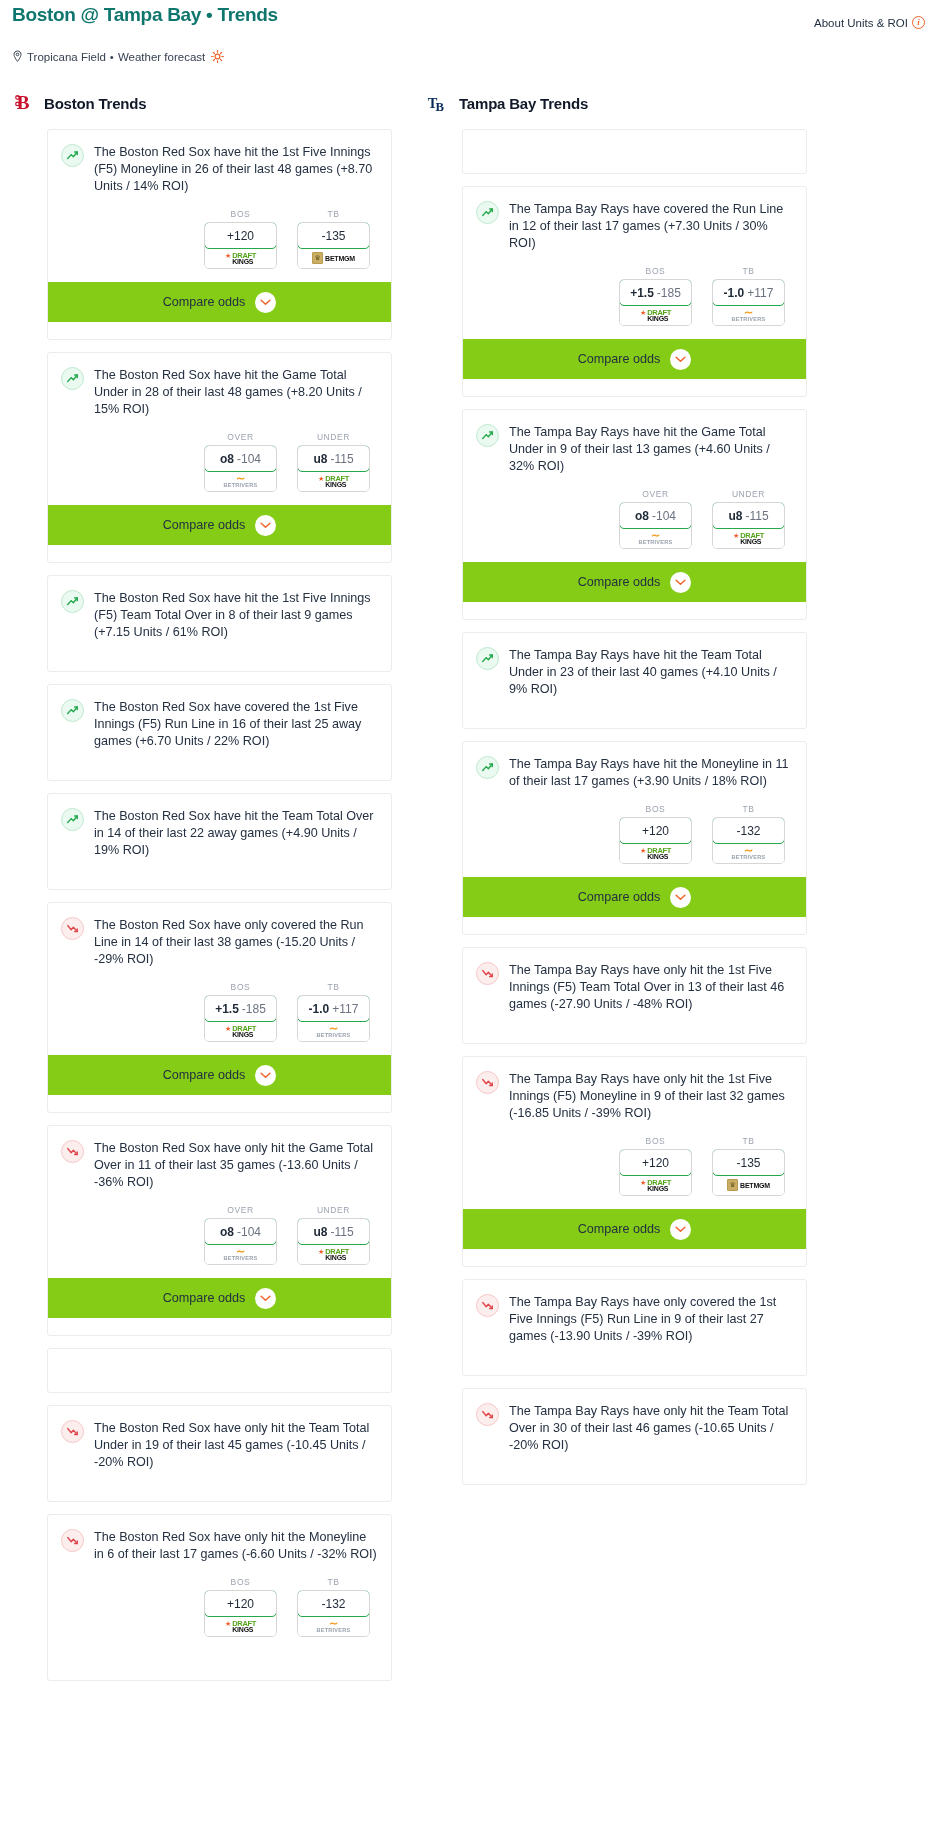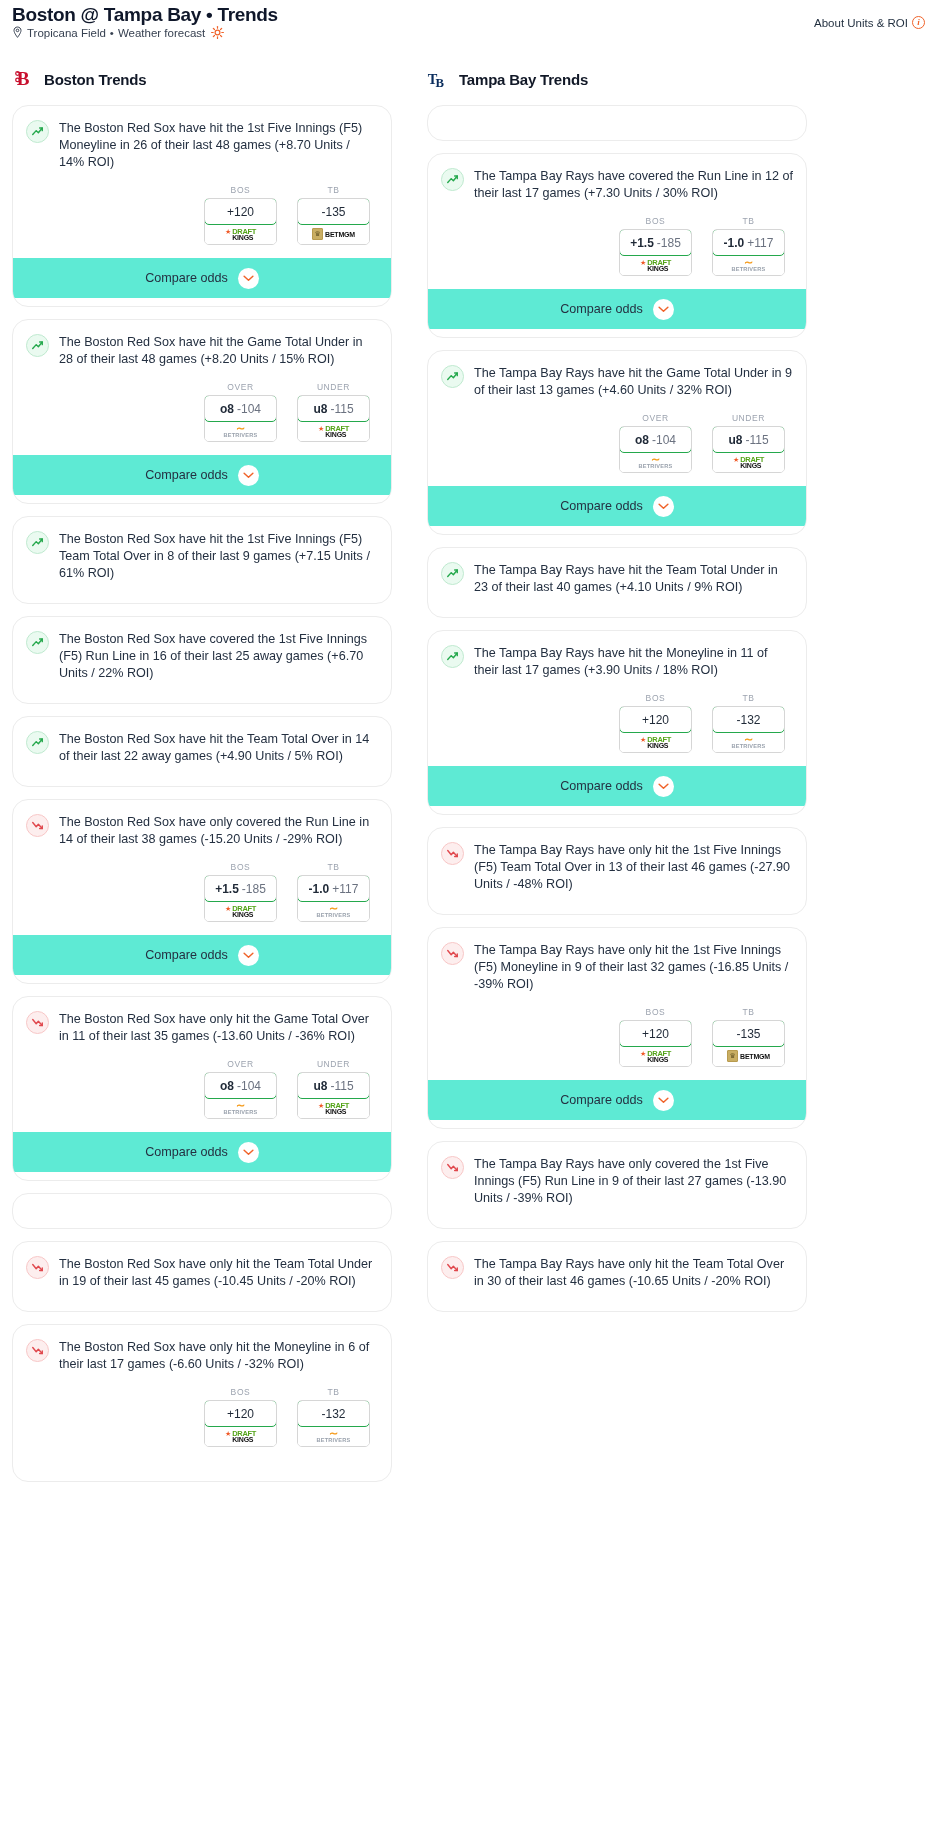--- a/index.html
+++ b/index.html
@@ -14,21 +14,21 @@
 
   
   .page-header {
     position: relative;
     padding: 4px 12px 0 12px;
   }
   .page-title {
     font-size: 19px;
     font-weight: bold;
     letter-spacing: -0.3px;
-    color: #0f172a;
+    color: #0f766e;
     line-height: 22px;
   }
   .about-link {
     position: absolute;
     top: 16px;
     right: 12px;
     font-size: 11.5px;
     color: #1f2d3d;
     display: flex;
     align-items: center;
@@ -44,21 +44,21 @@
     font-weight: bold;
     font-style: italic;
     display: flex; align-items: center; justify-content: center;
     line-height: 1;
     font-family: "Liberation Serif", serif;
   }
   .venue-row {
     display: flex;
     align-items: center;
     gap: 4px;
-    margin-top: 0;
+    margin-top: 24px;
     font-size: 11.5px;
     color: #374151;
   }
   .pin-icon { width: 11px; height: 13px; flex: none; }
   .venue-text { white-space: nowrap; }
   .weather-link { color: #374151; cursor: pointer; }
   .sun-icon { width: 13px; height: 13px; margin-left: 2px; }
 
   
   .columns {
@@ -81,25 +81,26 @@
   .col-title {
     font-size: 15px;
     font-weight: bold;
     color: #111827;
     letter-spacing: -0.2px;
   }
 
   
   .trend-card {
     border: 1px solid #ececec;
-    border-radius: 16px;
+    border-radius: 3px;
     background: #fff;
     margin-bottom: 12px;
-    padding: 13px 13px 8px 13px;
+    padding: 13px 13px 17px 13px;
     overflow: hidden;
+    margin-left: 35px;
   }
   .trend-top {
     display: flex;
     gap: 10px;
     align-items: flex-start;
   }
   .trend-icon {
     width: 23px; height: 23px;
     border-radius: 50%;
     flex: none;
@@ -176,21 +177,21 @@
   .logo-mgm { display:flex; align-items:center; gap:2px; }
   .logo-mgm .lion {
     width:11px; height:12px; border:1px solid #b89b4e; background:#c9ae63;
     font-size:7px; color:#6b5a28; display:flex; align-items:center; justify-content:center; border-radius:1px;
   }
   .logo-mgm .mgmtxt { font-size:7px; font-weight:bold; color:#111; letter-spacing:-0.2px; }
 
   
   .compare-bar {
     margin: 13px -13px 0 -13px;
-    background: #5eead4;
+    background: #84cc16;
     height: 40px;
     display: flex;
     align-items: center;
     justify-content: center;
     gap: 10px;
     cursor: pointer;
   }
   .compare-label { font-size: 12.6px; color: #243041; }
   .chev-btn {
     width: 21px; height: 21px;
@@ -382,21 +383,21 @@
         <div class="card-pad-bottom"></div>
       </div>
       <div class="trend-card">
         <div class="trend-top">
           <span class="trend-icon up">
             <svg viewBox="0 0 17 15" width="15" height="13">
               <path d="M3 11 L7 6.5 L9.5 9 L14 3.5" fill="none" stroke="#24a84c" stroke-width="1.6" stroke-linecap="round" stroke-linejoin="round"></path>
               <path d="M11 3.5 L14 3.5 L14 6.5" fill="none" stroke="#24a84c" stroke-width="1.6" stroke-linecap="round" stroke-linejoin="round"></path>
             </svg>
           </span>
-          <span class="trend-text">The Boston Red Sox have hit the Team Total Over in 14 of their last 22 away games (+4.90 Units / 5% ROI)</span>
+          <span class="trend-text">The Boston Red Sox have hit the Team Total Over in 14 of their last 22 away games (+4.90 Units / 19% ROI)</span>
         </div>
         <div class="card-pad-bottom"></div>
       </div>
       <div class="trend-card">
         <div class="trend-top">
           <span class="trend-icon down">
             <svg viewBox="0 0 17 15" width="15" height="13">
               <path d="M3 4 L7 9 L9.5 6 L14 11" fill="none" stroke="#e0484d" stroke-width="1.6" stroke-linecap="round" stroke-linejoin="round"></path>
               <path d="M11 11 L14 11 L14 8" fill="none" stroke="#e0484d" stroke-width="1.6" stroke-linecap="round" stroke-linejoin="round"></path>
             </svg>

